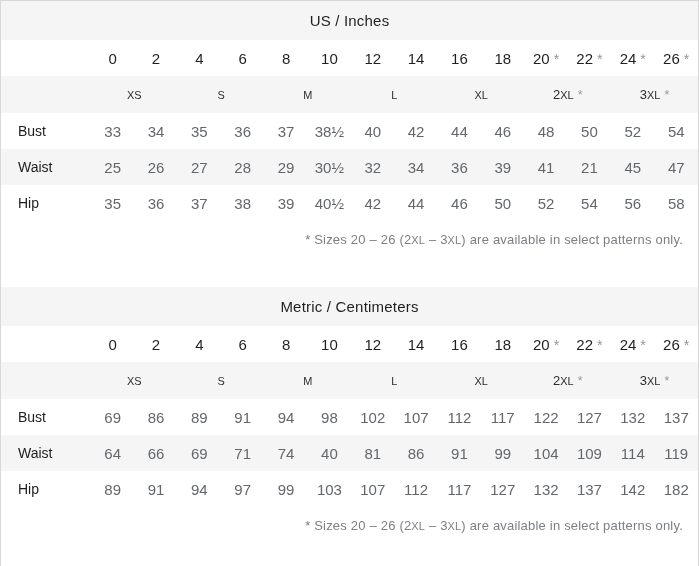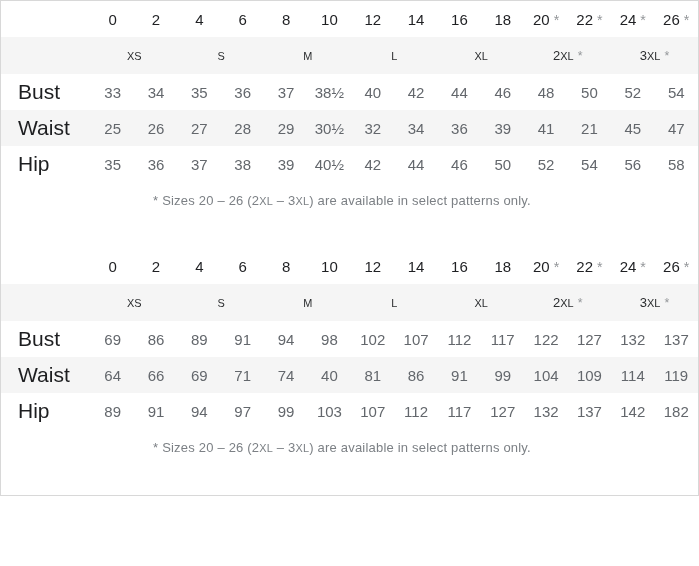--- a/index.html
+++ b/index.html
@@ -57,26 +57,27 @@
     height: 36px;
     background: #ffffff;
     font-size: 15px;
     color: #63676c;
   }
   tr.row-meas.striped td { background: #f5f5f5; }
   tr.row-meas td.lbl {
     text-align: left;
     padding-left: 17px;
     font-weight: 500;
-    font-size: 21px;
+    font-size: 14px;
     color: #1d1e20;
   }
   tr.row-footnote td {
     height: 55px;
     background: #ffffff;
+    text-align: right;
     vertical-align: top;
     padding: 11px 15px 0 0;
     font-size: 13px;
     color: #7c8085;
     letter-spacing: .2px;
   }
   .caps { font-size: 0.84em; }
   .star {
     color: #939699;
     margin-left: 4px;
@@ -99,20 +100,23 @@
         <col class="size-col">
         <col class="size-col">
         <col class="size-col">
         <col class="size-col">
         <col class="size-col">
         <col class="size-col">
         <col class="size-col">
         <col class="size-col">
       </colgroup>
       <tbody>
+        <tr class="row-title">
+          <td colspan="15">US / Inches</td>
+        </tr>
         <tr class="row-sizes">
           <td class="lbl"></td>
           <td><span class="num">0</span></td>
           <td><span class="num">2</span></td>
           <td><span class="num">4</span></td>
           <td><span class="num">6</span></td>
           <td><span class="num">8</span></td>
           <td><span class="num">10</span></td>
           <td><span class="num">12</span></td>
           <td><span class="num">14</span></td>
@@ -201,20 +205,23 @@
         <col class="size-col">
         <col class="size-col">
         <col class="size-col">
         <col class="size-col">
         <col class="size-col">
         <col class="size-col">
         <col class="size-col">
         <col class="size-col">
       </colgroup>
       <tbody>
+        <tr class="row-title">
+          <td colspan="15">Metric / Centimeters</td>
+        </tr>
         <tr class="row-sizes">
           <td class="lbl"></td>
           <td><span class="num">0</span></td>
           <td><span class="num">2</span></td>
           <td><span class="num">4</span></td>
           <td><span class="num">6</span></td>
           <td><span class="num">8</span></td>
           <td><span class="num">10</span></td>
           <td><span class="num">12</span></td>
           <td><span class="num">14</span></td>

